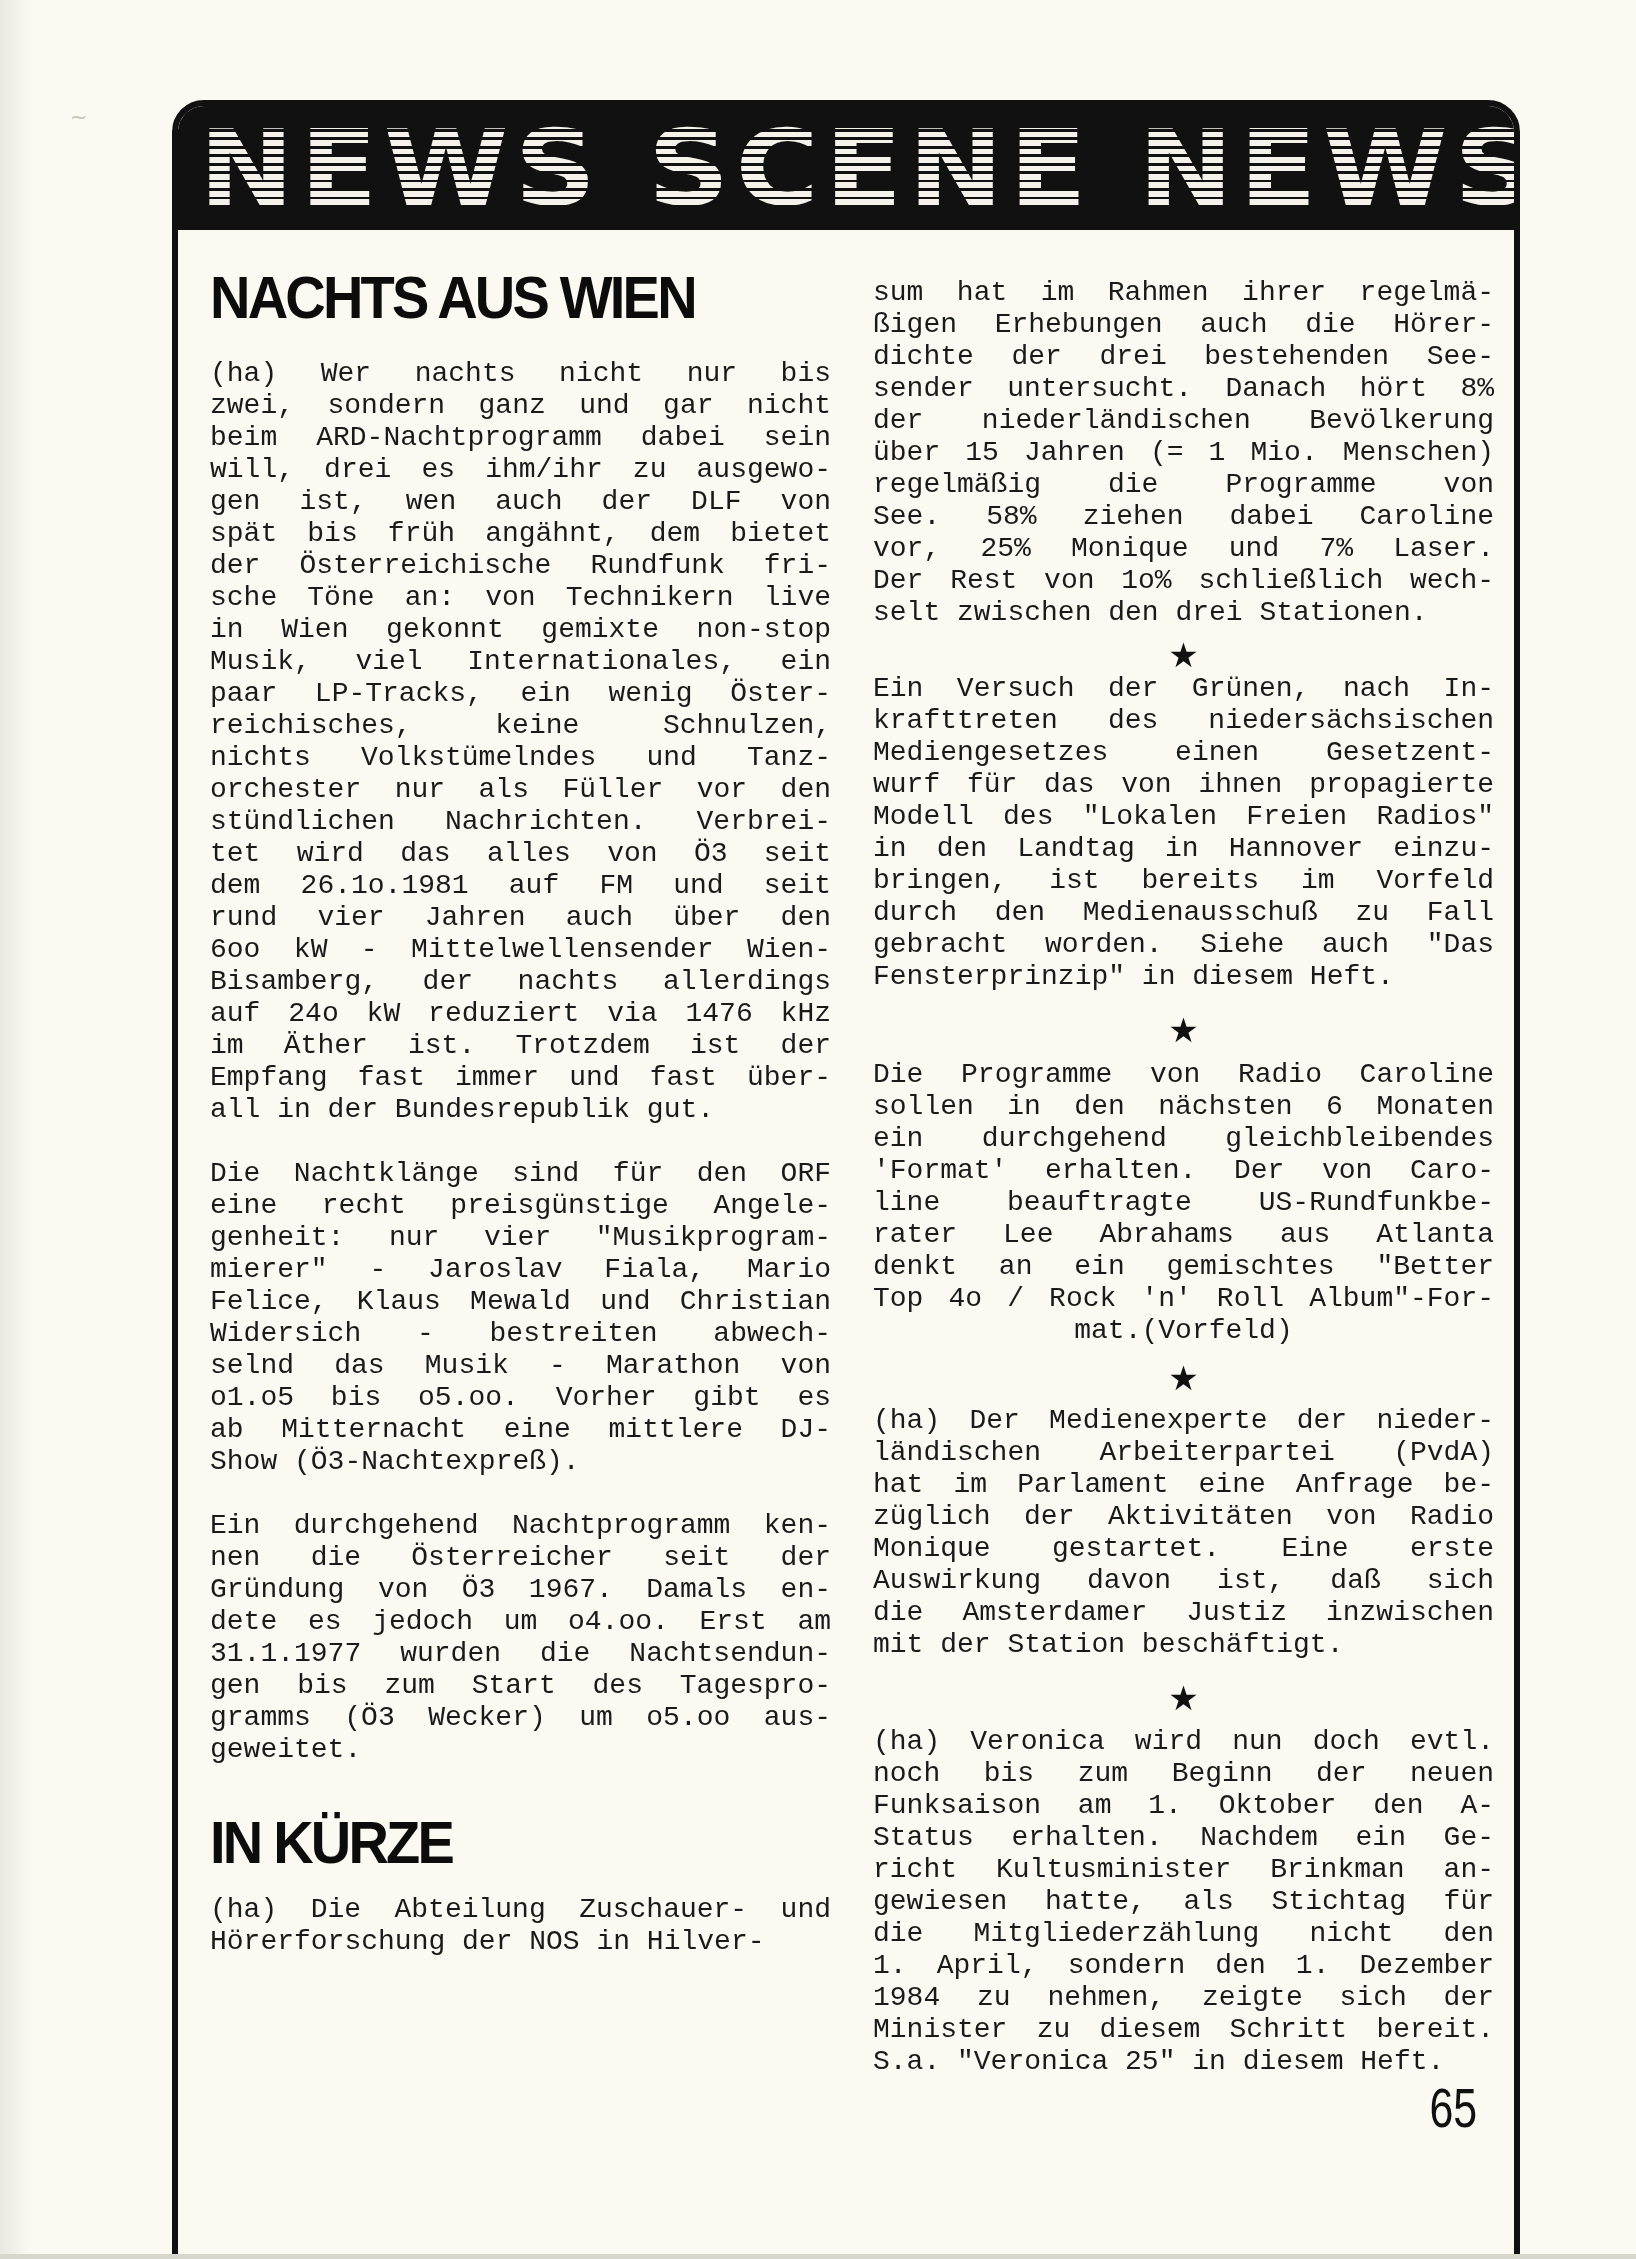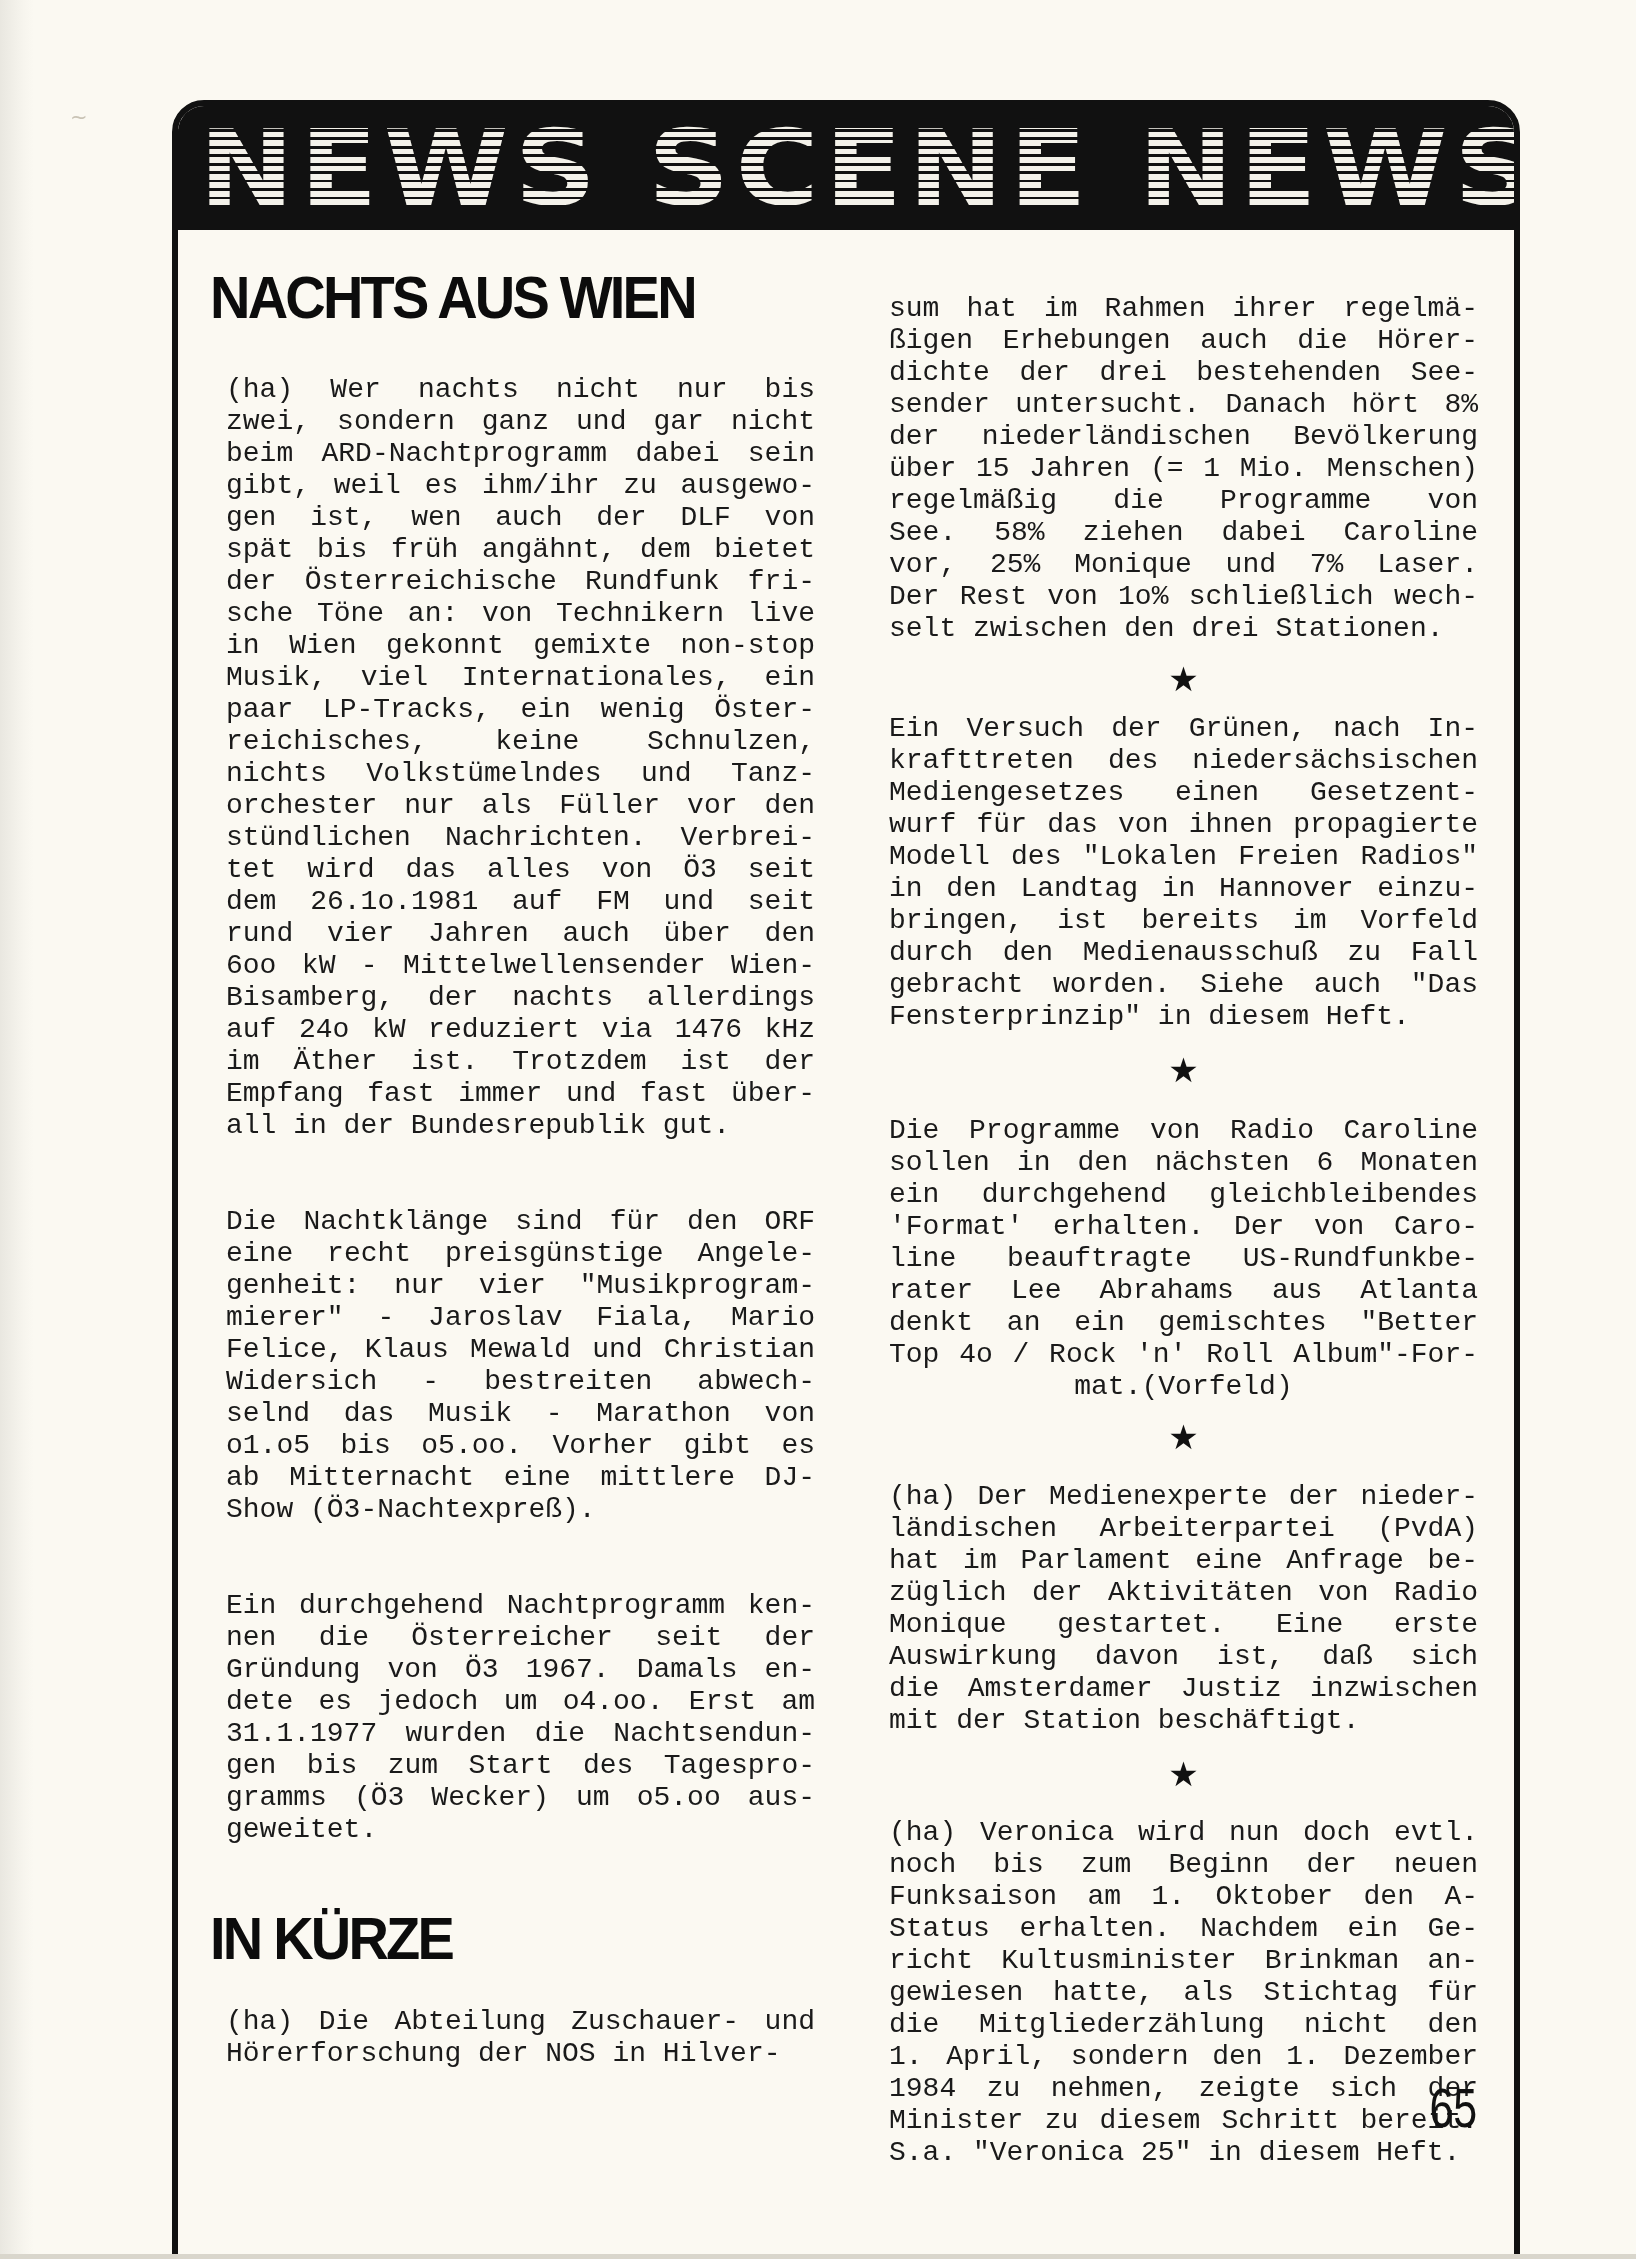--- a/index.html
+++ b/index.html
@@ -64,21 +64,21 @@
     font-weight: 900;
     font-size: 56px;
     line-height: 60px;
     letter-spacing: -2.8px;
     color: #0c0c0c;
     margin: 0;
     transform: scaleY(1.05);
     transform-origin: left bottom;
   }
   p {
-    margin: 16px;
+    margin: 0;
     text-align: justify;
     text-align-last: left;
     hyphens: manual;
   }
   .line { display: block; text-align: justify; text-align-last: justify; white-space: nowrap; }
   .line.last { text-align-last: left; }
   .star {
     text-align: center;
     font-family: "DejaVu Sans", sans-serif;
     font-size: 34px;
@@ -112,21 +112,21 @@
 
   <div class="columns">
 
     <div class="col col-left">
       <h2 class="section-title" style="margin-top:40px;">NACHTS AUS WIEN</h2>
       <div style="height:28px"></div>
       <p id="lp0">
           <span class="line">(ha)    Wer nachts nicht nur bis</span>
           <span class="line">zwei, sondern ganz und gar nicht</span>
           <span class="line">beim ARD-Nachtprogramm dabei sein</span>
-          <span class="line">gibt, weil es ihm/ihr zu ausgewo-</span>
+          <span class="line">will, drei es ihm/ihr zu ausgewo-</span>
           <span class="line">gen ist, wen auch der DLF von</span>
           <span class="line">spät bis früh angähnt, dem bietet</span>
           <span class="line">der Österreichische Rundfunk fri-</span>
           <span class="line">sche Töne an: von Technikern live</span>
           <span class="line">in Wien gekonnt gemixte non-stop</span>
           <span class="line">Musik, viel Internationales, ein</span>
           <span class="line">paar LP-Tracks, ein wenig Öster-</span>
           <span class="line">reichisches, keine Schnulzen,</span>
           <span class="line">nichts Volkstümelndes und Tanz-</span>
           <span class="line">orchester nur als Füller vor den</span>

